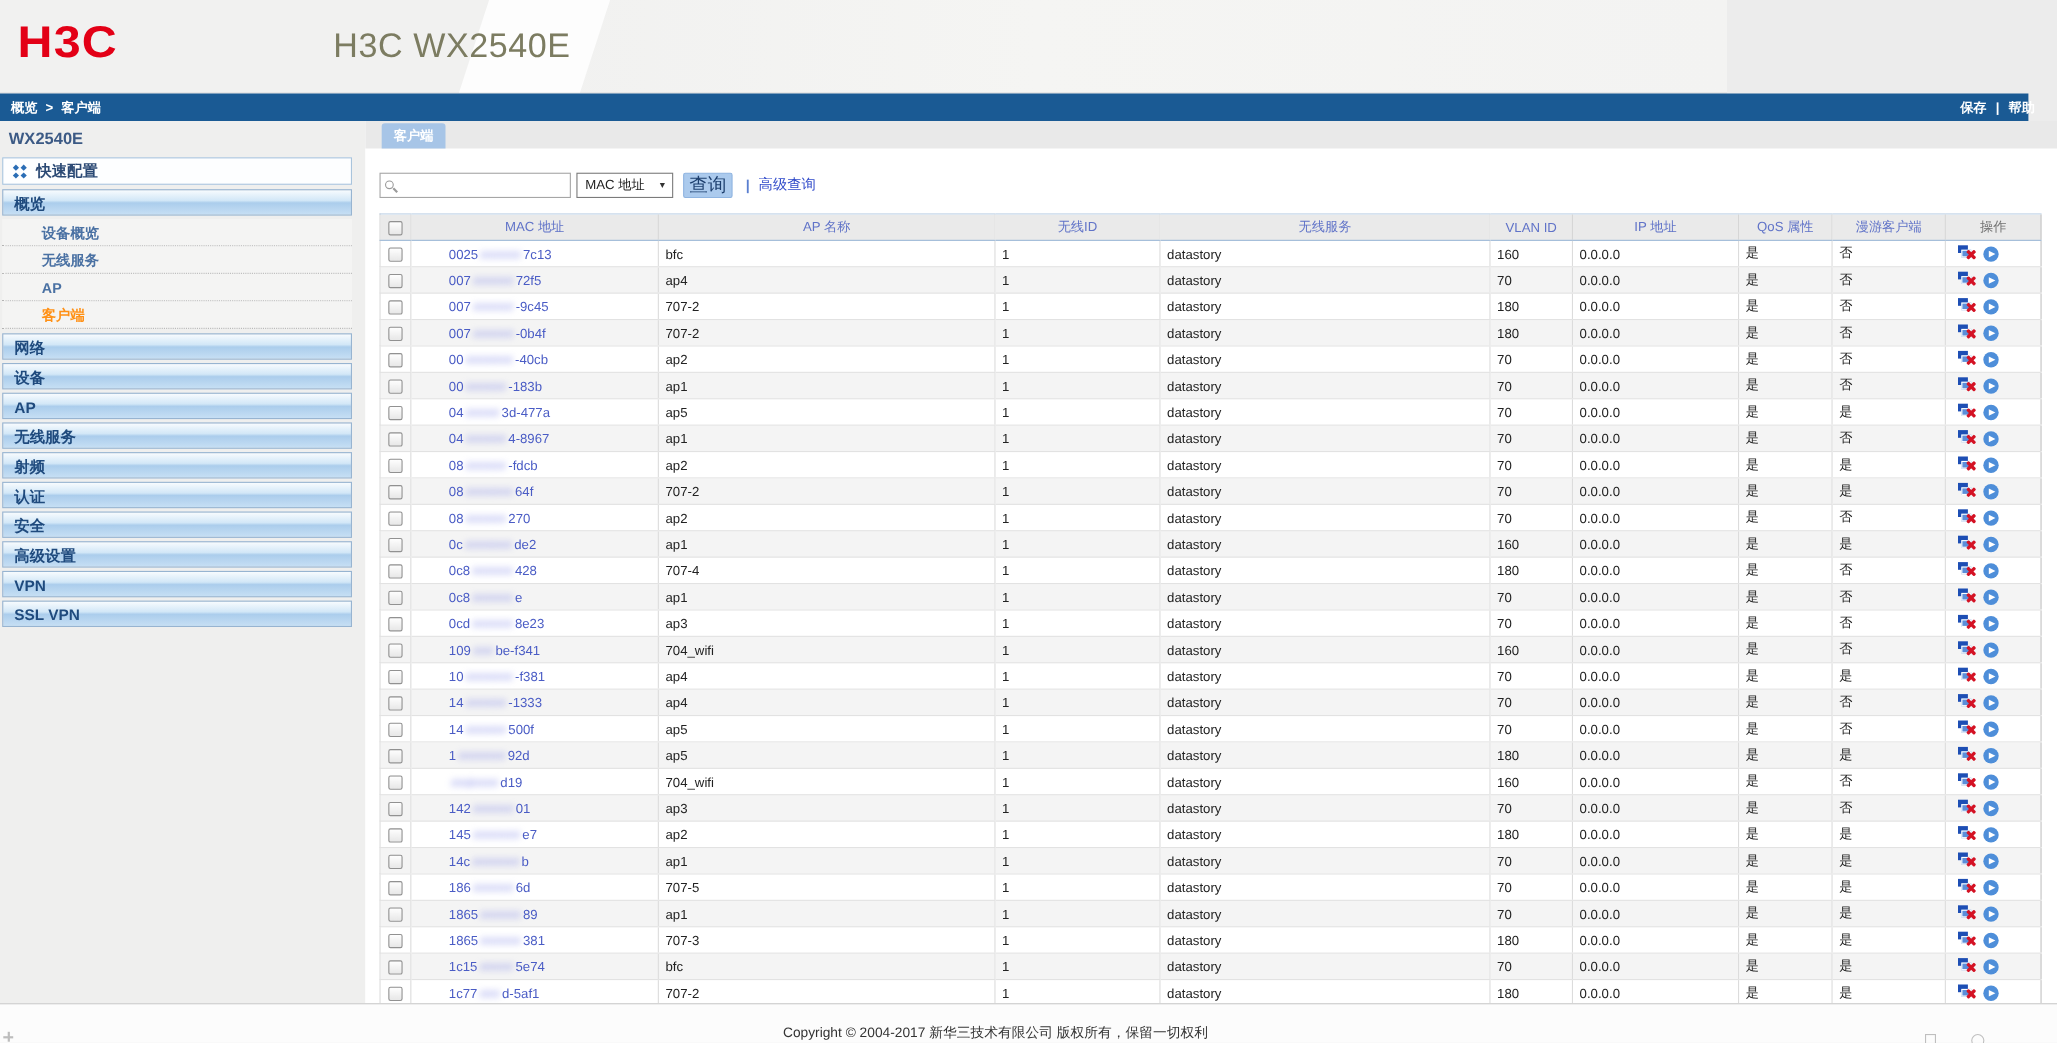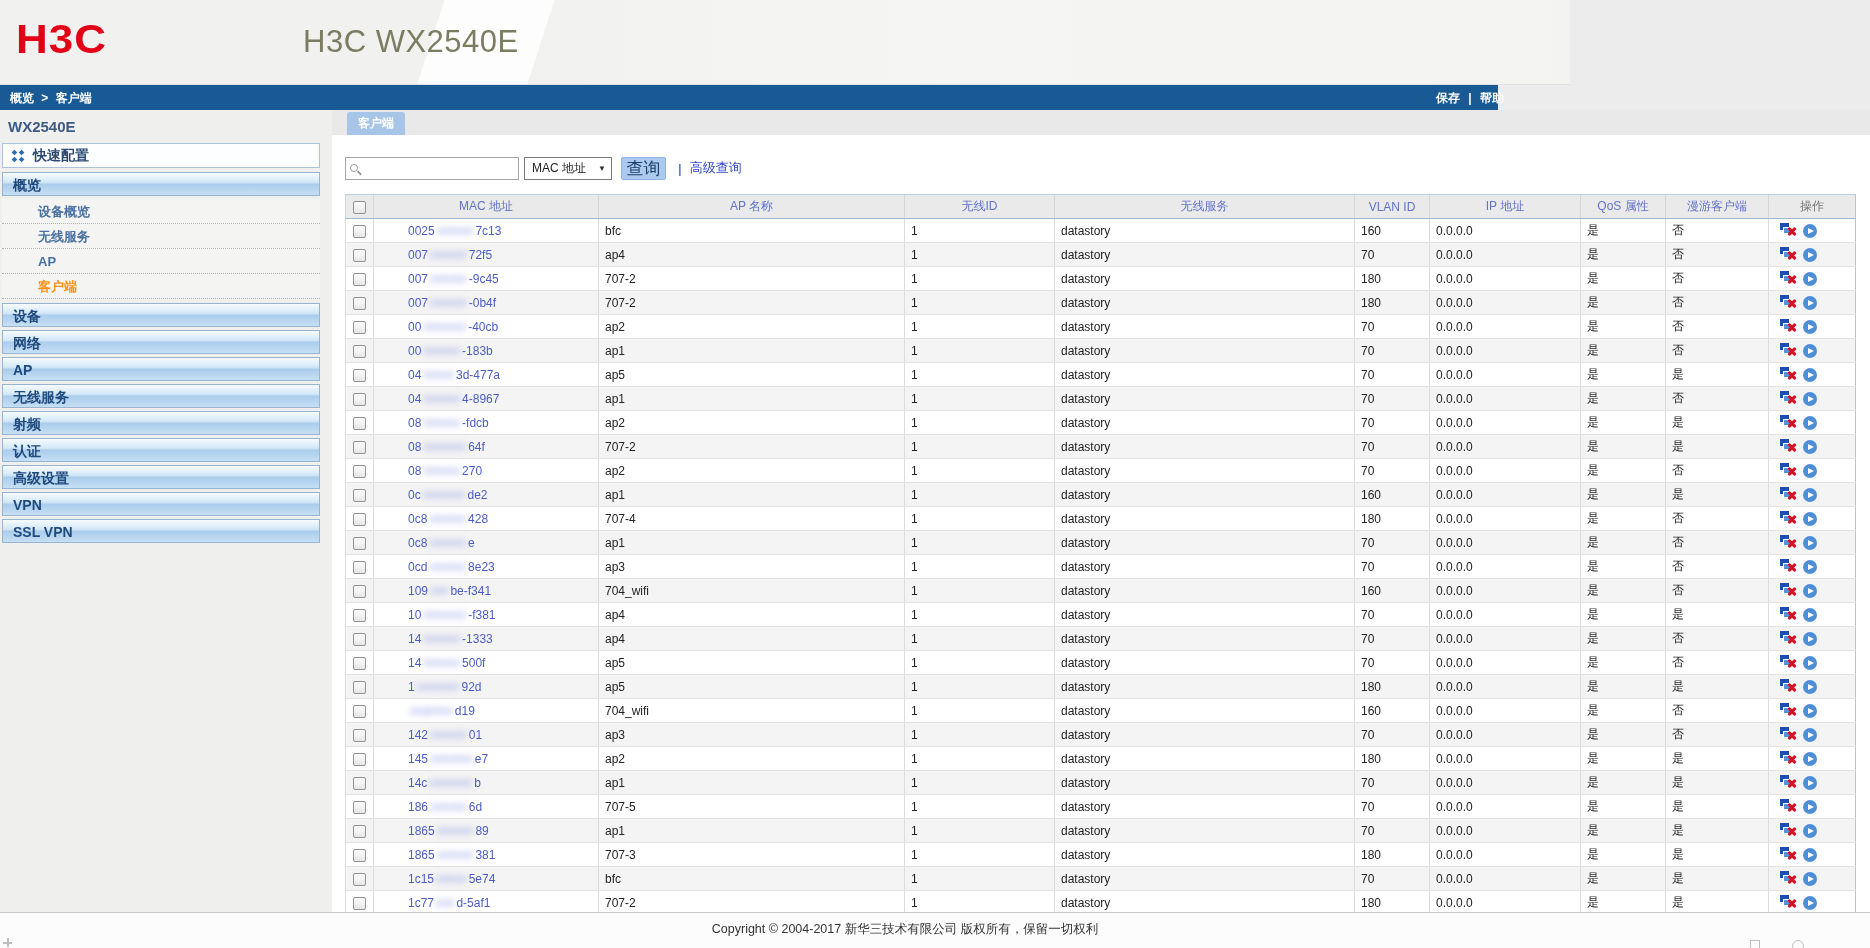--- a/index.html
+++ b/index.html
@@ -11,21 +11,21 @@
     background:linear-gradient(90deg,#f1f1f0 0%,#f1f1f0 30%,#f5f5f3 60%,#f3f3f2 100%);
     border-bottom:1px solid #e0e0e0; overflow:hidden; }
   .diag-band { position:absolute; left:430px; top:-10px; width:110px; height:110px;
     background:#fdfdfd; transform:skewX(-18deg); }
   .logo { position:absolute; left:16px; top:14px; font-size:44px; font-weight:900;
     color:#e30016; letter-spacing:1px; transform:scaleY(.92); }
   .product-title { position:absolute; left:303px; top:24px; font-size:31px;
     color:#7c7c61; letter-spacing:.5px; }
 
   
-  .crumb-bar { position:absolute; left:0; top:85px; width:1498px; height:25px;
+  .crumb-bar { position:absolute; left:0; top:85px; width:1844px; height:25px;
     background:#1a5a94; color:#fff; font-size:12px; font-weight:bold; }
   .crumb-left { position:absolute; left:10px; top:5px; }
   .crumb-left span { margin-right:4px; }
   .crumb-right { position:absolute; right:-6px; top:5px; white-space:nowrap; }
   .crumb-right span { margin-left:5px; }
   .crumb-link { cursor:pointer; }
 
   
   .sidebar { position:absolute; left:0; top:110px; width:332px; height:802px;
     background:#efefee; padding:4px 0 0 0;font-weight:bold; }
@@ -99,21 +99,21 @@
   .ic-disc .x1 { transform:rotate(45deg); }
   .ic-disc .x2 { transform:rotate(-45deg); }
   .ic-play { position:relative; display:inline-block; width:14px; height:14px; margin-left:3px;
     border-radius:50%; background:#4e8ed9; vertical-align:middle; cursor:pointer; }
   .ic-play::after { content:''; position:absolute; left:5px; top:4px;
     border-left:6px solid #fff; border-top:3px solid transparent; border-bottom:3px solid transparent; }
 
   
   .page-footer { position:absolute; left:0; top:912px; width:1870px; height:36px;
     background:#fcfcfc; border-top:1px solid #cbcbcb; text-align:center;
-    padding:8px 60px 0 0; font-size:12.5px; color:#333; }
+    padding:18px 60px 0 0; font-size:12.5px; color:#333; }
 
   
   .art-plus { position:absolute; left:3px; top:938px; width:9px; height:9px; opacity:.55; }
   .art-plus::before { content:''; position:absolute; left:4px; top:0; width:1.5px; height:9px; background:#8a8a8a; }
   .art-plus::after { content:''; position:absolute; left:0; top:4px; width:9px; height:1.5px; background:#8a8a8a; }
   .art-right { position:absolute; left:1750px; top:940px; width:120px; height:12px; opacity:.45; }
   .art-right span { display:inline-block; border:1.5px solid #777; margin-right:28px; vertical-align:top; }
   .ar-sq { width:10px; height:12px; }
   .ar-c1,.ar-c2 { width:12px; height:12px; border-radius:50%; }
 </style>
@@ -155,36 +155,39 @@
   </div>
       <div class="side-sub">
     <span>AP</span>
   </div>
       <div class="side-sub active">
     <span>客户端</span>
   </div>
     </div>
   <div>
       <div class="sec-bar">
+    <span>网络</span>
+  </div>
+      <div class="sec-bar">
     <span>设备</span>
   </div>
       <div class="sec-bar">
-    <span>网络</span>
-  </div>
-      <div class="sec-bar">
     <span>AP</span>
   </div>
       <div class="sec-bar">
     <span>无线服务</span>
   </div>
       <div class="sec-bar">
     <span>射频</span>
   </div>
       <div class="sec-bar">
     <span>认证</span>
+  </div>
+      <div class="sec-bar">
+    <span>安全</span>
   </div>
       <div class="sec-bar">
     <span>高级设置</span>
   </div>
       <div class="sec-bar">
     <span>VPN</span>
   </div>
       <div class="sec-bar">
     <span>SSL VPN</span>
   </div>

